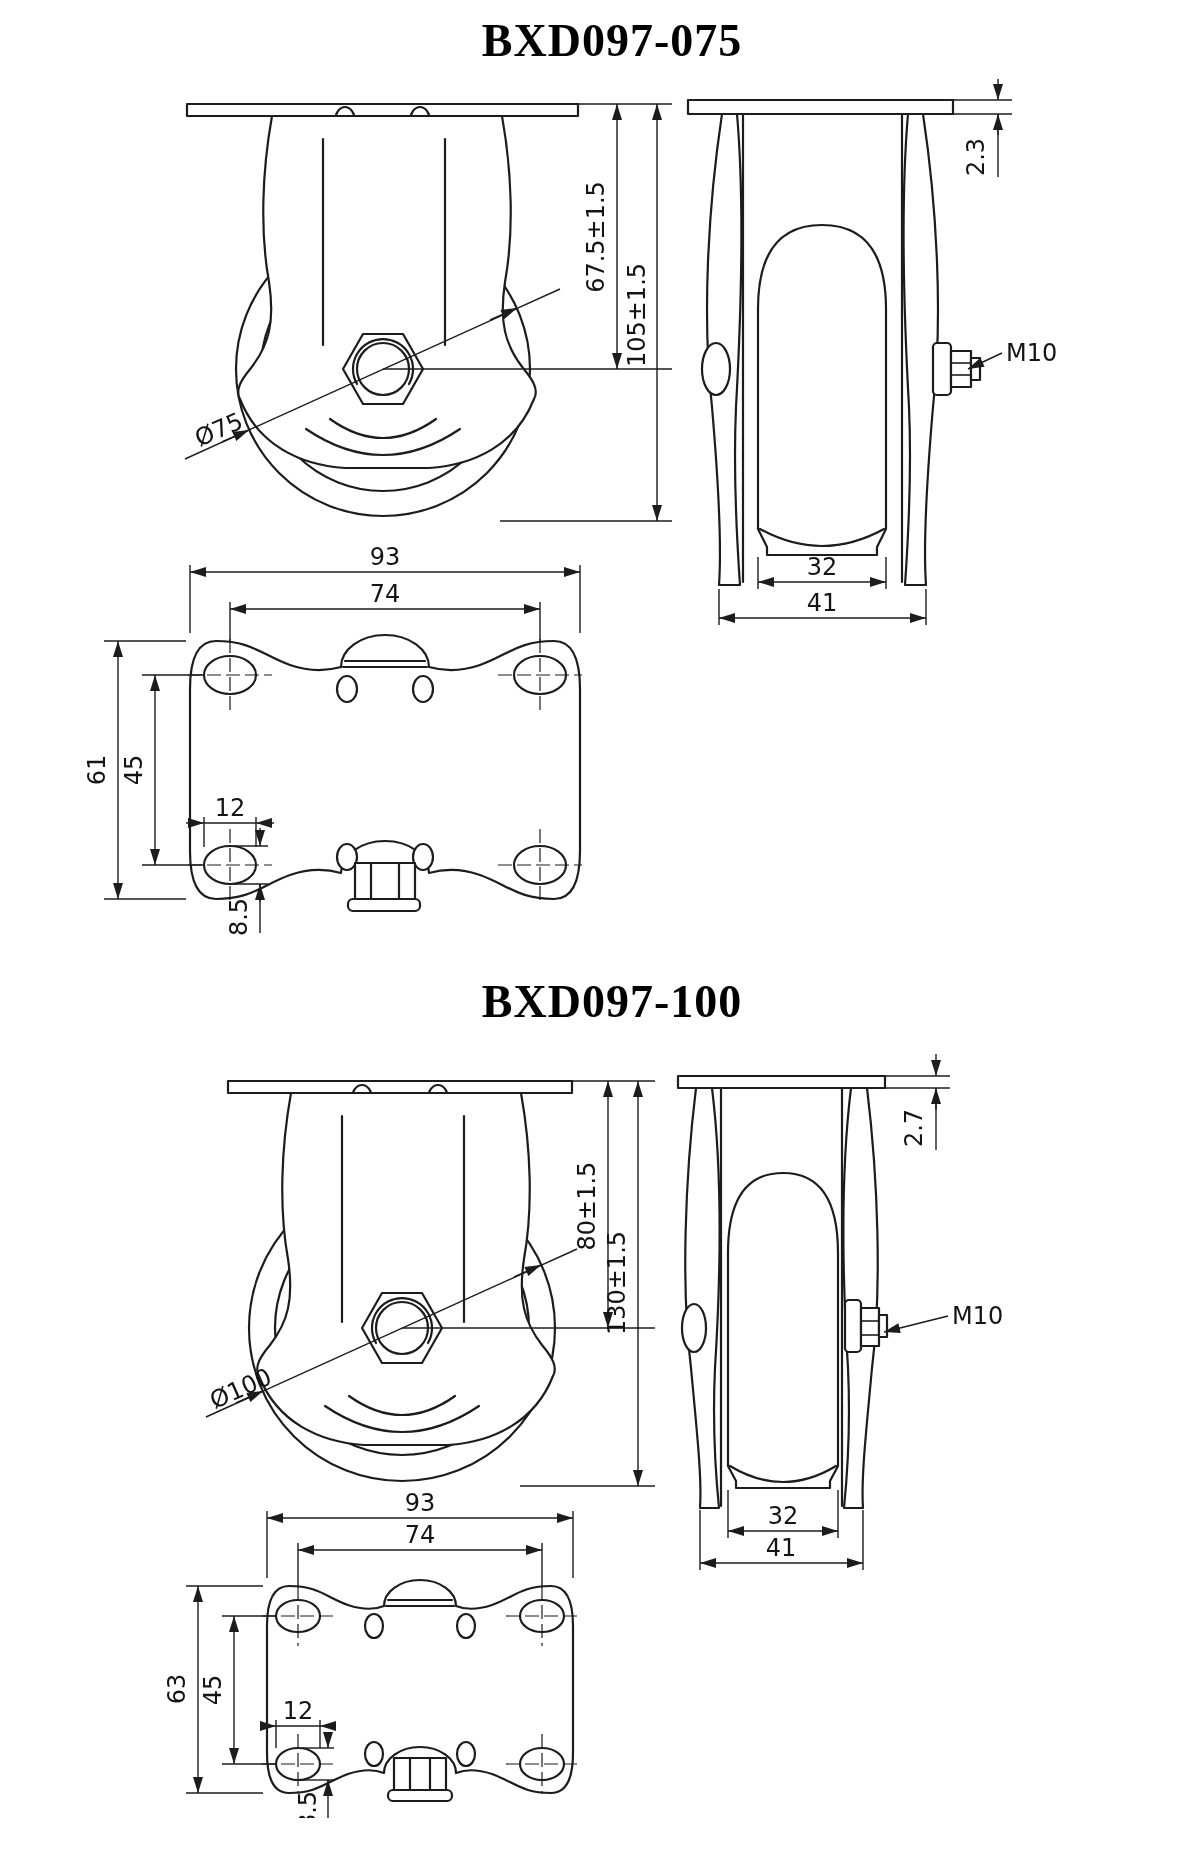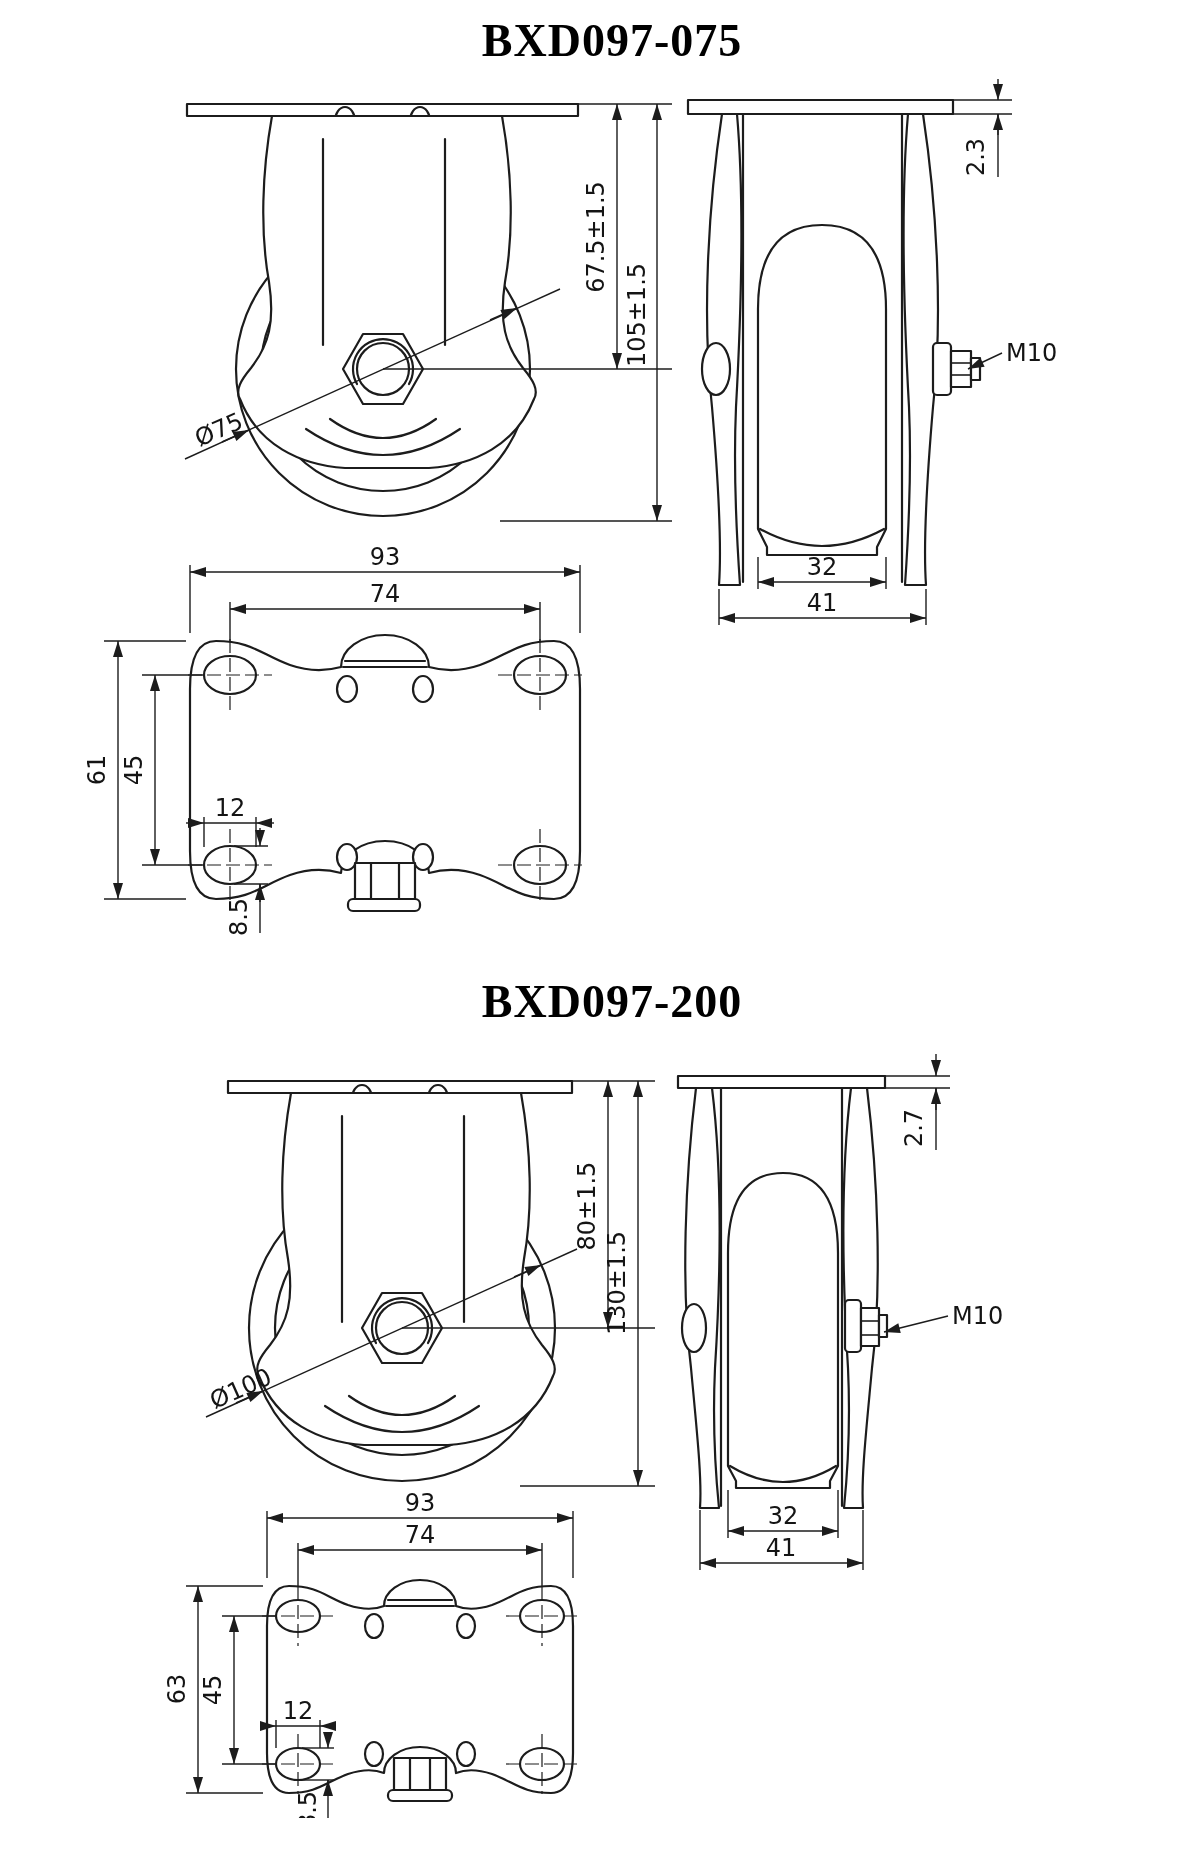--- a/index.html
+++ b/index.html
@@ -180,21 +180,21 @@
 
       <line class="dim" x1="234" y1="769" x2="268" y2="769"></line>
       <line class="dim" x1="234" y1="807" x2="268" y2="807"></line>
       <line class="dim" x1="260" y1="751" x2="260" y2="769" marker-end="url(#ar1)"></line>
       <line class="dim" x1="260" y1="825" x2="260" y2="807" marker-end="url(#ar1)"></line>
       <line class="dim" x1="260" y1="807" x2="260" y2="856"></line>
       <text class="dimtxt" transform="rotate(-90 247 840)" x="247" y="840">8.5</text>
     </g>
   </svg>
 
-  <div class="dwg-title second">BXD097-200</div>
+  <div class="dwg-title second">BXD097-100</div>
 
   <svg viewBox="0 0 1200 780" width="1200" height="780">
     <defs>
       <marker id="ar2" markerUnits="userSpaceOnUse" markerWidth="18" markerHeight="12" viewBox="0 0 18 12" refX="17" refY="6" orient="auto-start-reverse">
         <path d="M1,1 L17,6 L1,11 Z" fill="#1c1c1c"></path>
       </marker>
     </defs>
 
     <g>
       <rect class="objf" x="228" y="43" width="344" height="12"></rect>

